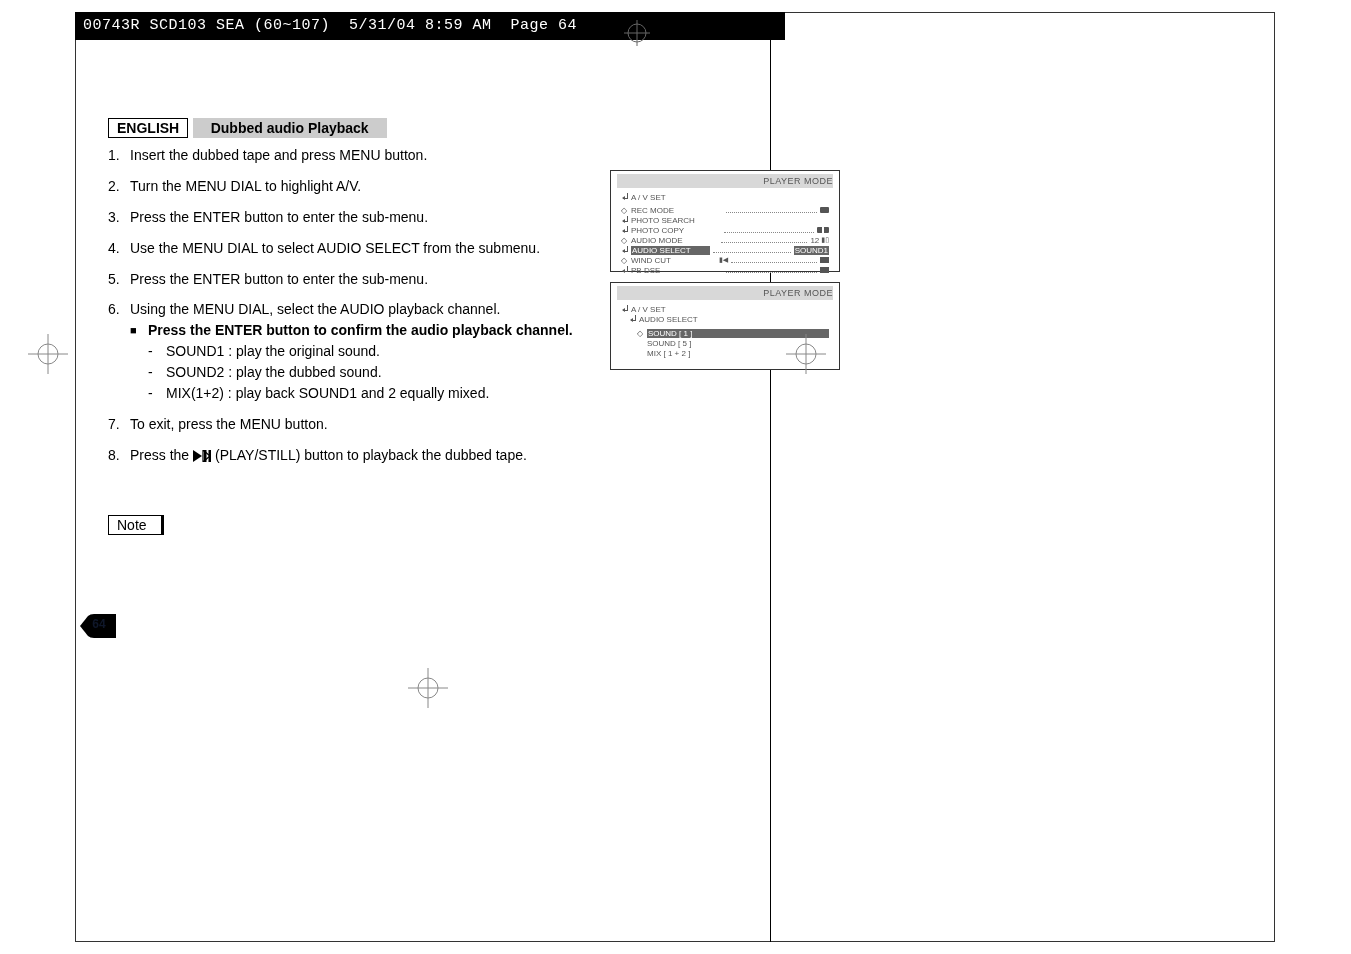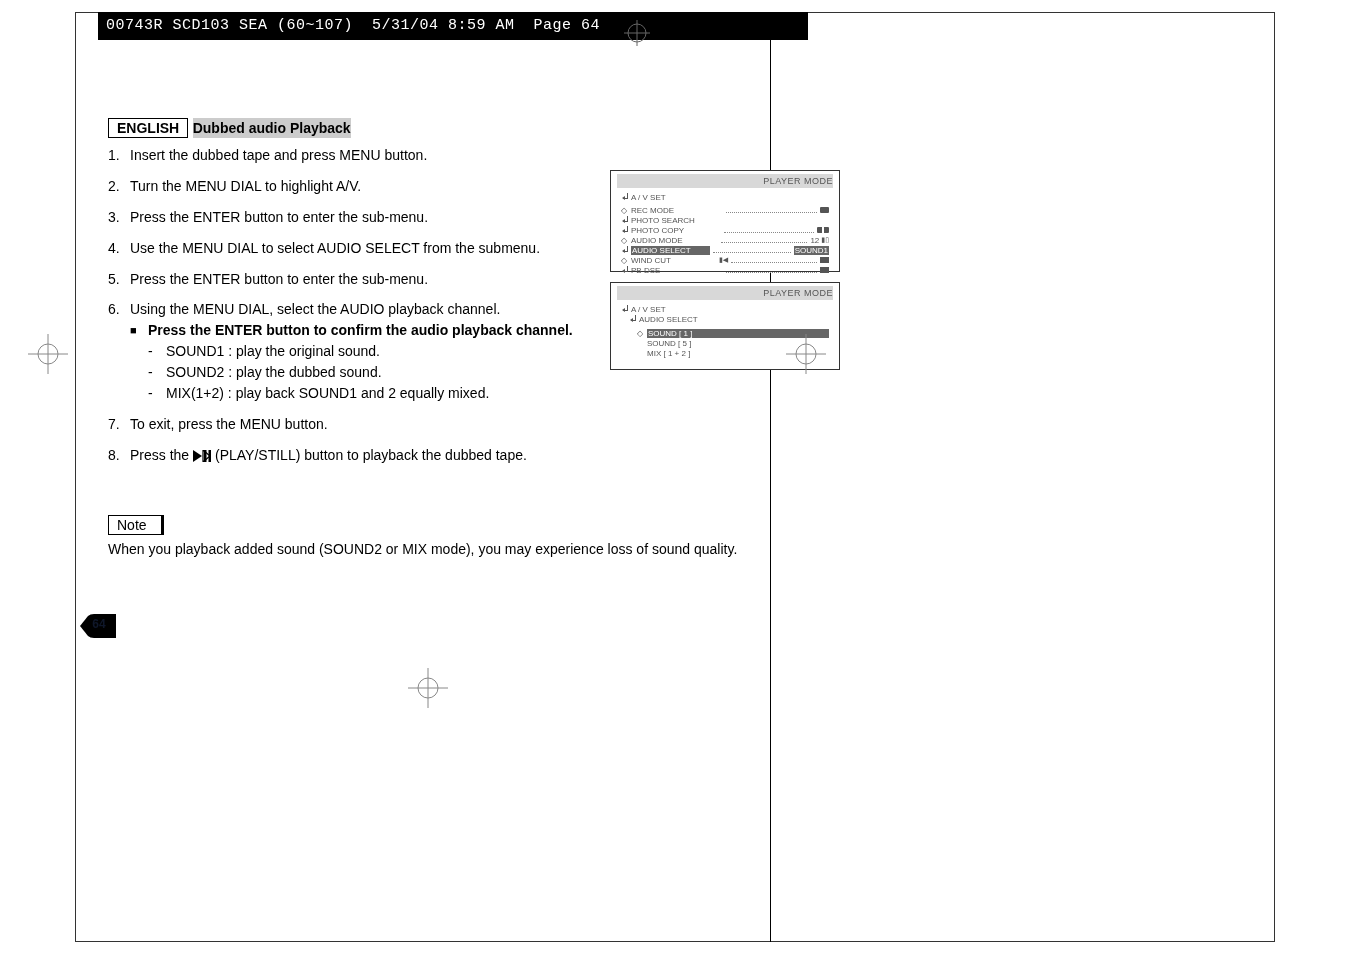--- a/index.html
+++ b/index.html
@@ -25,21 +25,20 @@
     top: 12px;
     width: 710px;
     height: 28px;
     background: #000;
     color: #fff;
     font-family: "Courier New", monospace;
     font-size: 15px;
     line-height: 28px;
     padding-left: 8px;
     letter-spacing: 0.5px;
-    margin-left: 23px;
   }
   .header-strip span { white-space: pre; }
   .reg-mark-top {
     position: absolute;
     left: 624px;
     top: 20px;
     width: 26px;
     height: 26px;
   }
   .reg-circle { stroke: #666; fill: none; stroke-width: 1; }
@@ -69,21 +68,21 @@
   .title {
     font-size: 24px;
     font-weight: bold;
     margin-top: 4px;
   }
   .subheading {
     display: inline-block;
     background: #ccc;
     font-weight: bold;
     font-size: 14px;
-    padding: 2px 0;
+    padding: 2px 18px;
     margin-top: 18px;
     margin-bottom: 4px;
     text-align: center;
   }
   .steps {
     font-size: 14px;
     line-height: 1.35;
   }
   .step { margin-top: 12px; display: flex; }
   .step:first-child { margin-top: 4px; }
@@ -285,21 +284,20 @@
             <polygon points="0,0 9,6 0,12" fill="#000"></polygon>
             <rect x="10" y="0" width="14" height="12" fill="#fff"></rect>
             <polygon points="10,0 17,6 10,12" fill="none" stroke="#000" stroke-width="1.2"></polygon>
             <rect x="11" y="0" width="2.5" height="12" fill="#000"></rect>
             <rect x="15.5" y="0" width="2.5" height="12" fill="#000"></rect>
           </svg><span>(PLAY/STILL) button to playback the dubbed tape.</span></span>
       </div>
   </div>
 
   <div class="note-box">Note</div>
-  <div class="note-text">When you playback added sound (SOUND2 or MIX mode), you may experience loss of sound quality.</div>
 </div>
 
 <div class="menu-panel one">
   <div class="menu-title">PLAYER  MODE</div>
   <div class="menu-row">
       <span class="ret"><span class="ret-icon"></span></span>
       <span class="lbl">A / V SET</span>
     </div>
   <div style="height:3px"></div>
   <div class="menu-row">

